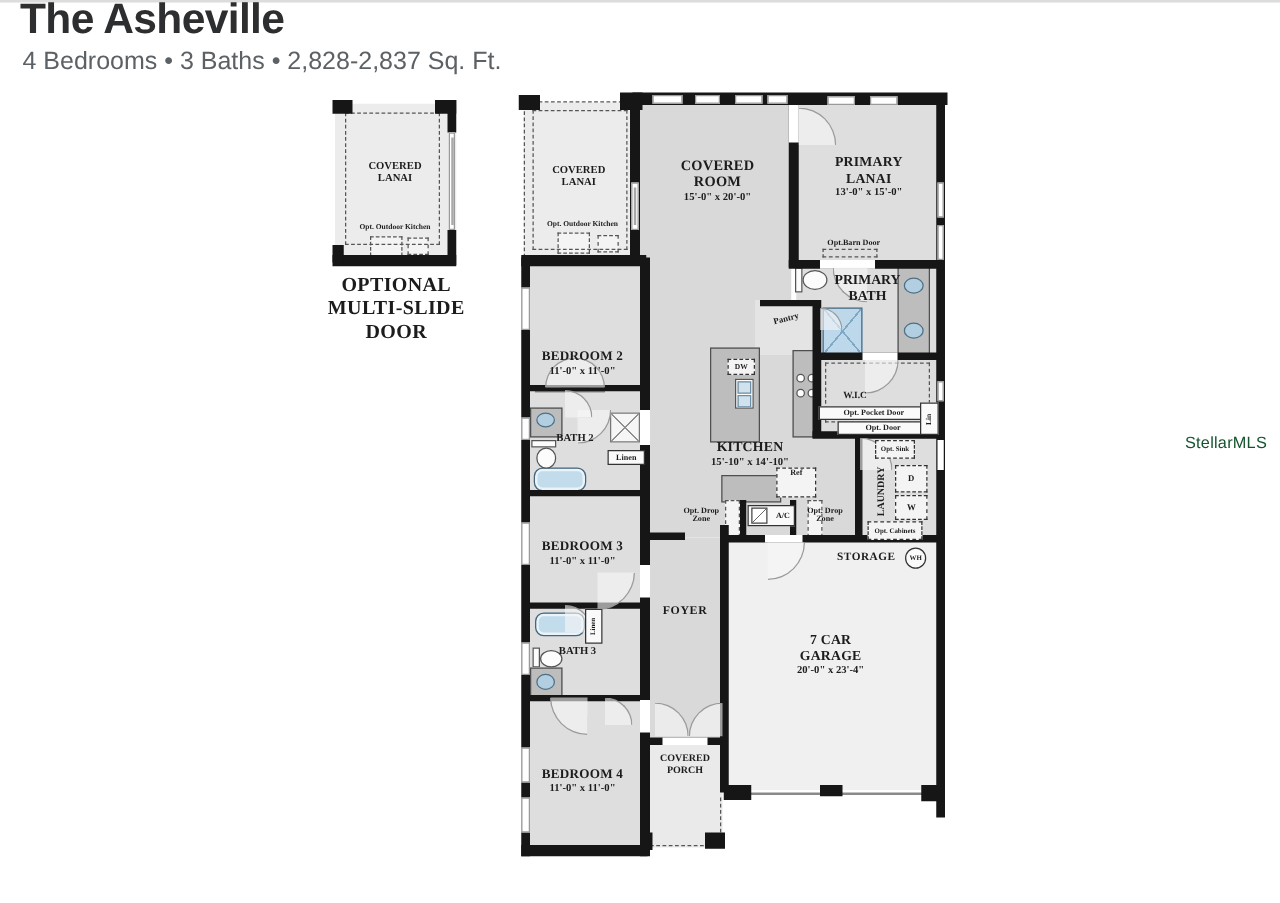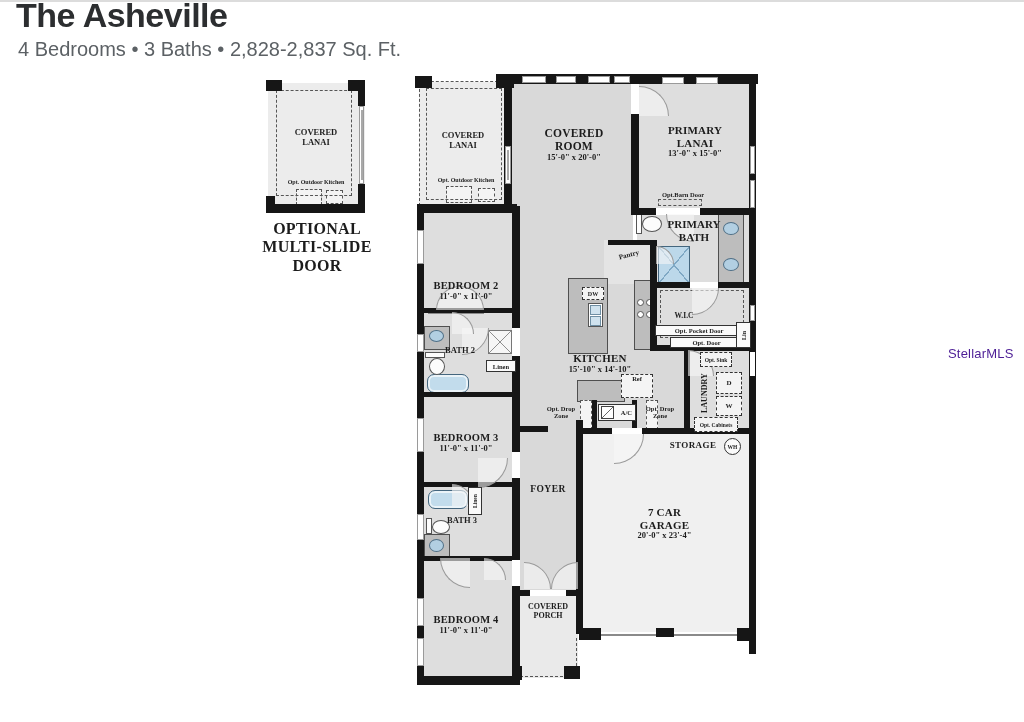--- a/index.html
+++ b/index.html
@@ -7,21 +7,21 @@
          font-family:"Liberation Serif",serif;color:#1c1c1c;}
   #stage .abs, #geom div, .lbl, .lblbox{position:absolute;box-sizing:border-box;}
   .topline{left:0;top:0;width:1024px;height:2px;background:#dcdcdc;}
 
   
   .title{left:16px;top:-4px;font-family:"Liberation Sans",sans-serif;font-weight:bold;
          font-size:34px;letter-spacing:-0.5px;color:#2c2e30;}
   .subtitle{left:18px;top:38px;font-family:"Liberation Sans",sans-serif;
             font-size:20px;color:#5c6165;}
   .watermark{left:948px;top:346px;width:76px;font-family:"Liberation Sans",sans-serif;
-             font-size:13px;color:#4c1d95;letter-spacing:0.2px;}
+             font-size:13px;color:#14532d;letter-spacing:0.2px;}
 
   
   .bgfill{background:#dedede;}
   .wall{background:#161616;}
   .win{background:#fff;border:1px solid #9a9a9a;}
   .gap{background:#fff;}
   .slider{background:#a9a9a9;}
   .dashrect{border:1px dashed #555;}
   .hdash{border-top:1px dashed #555;}
   .vdash{border-left:1px dashed #555;}

